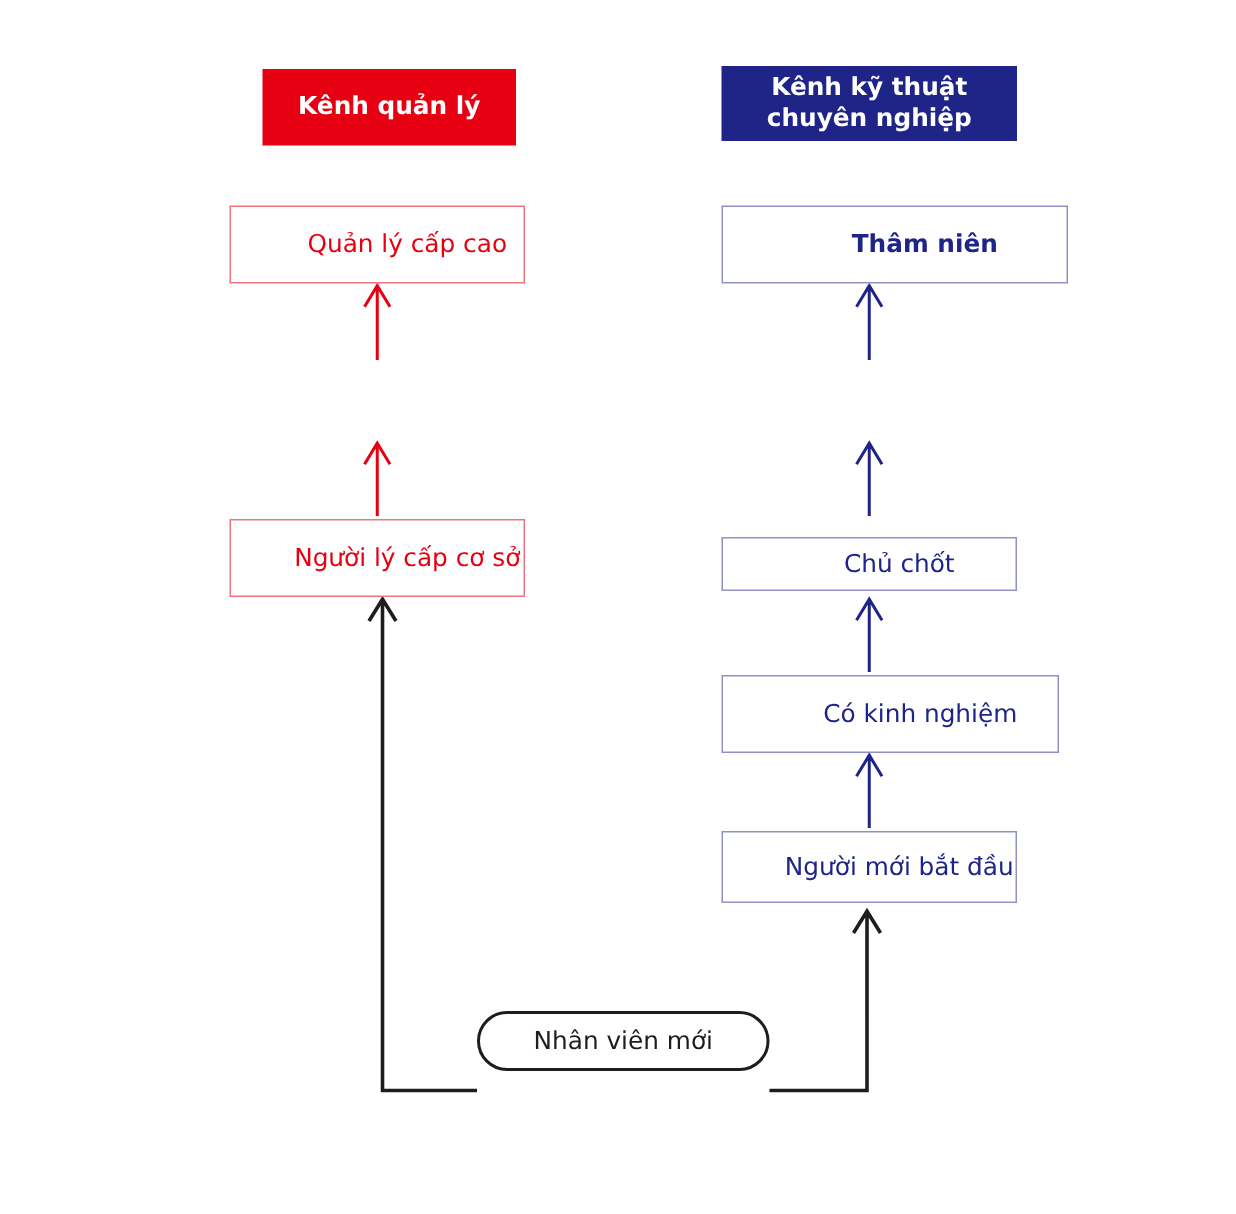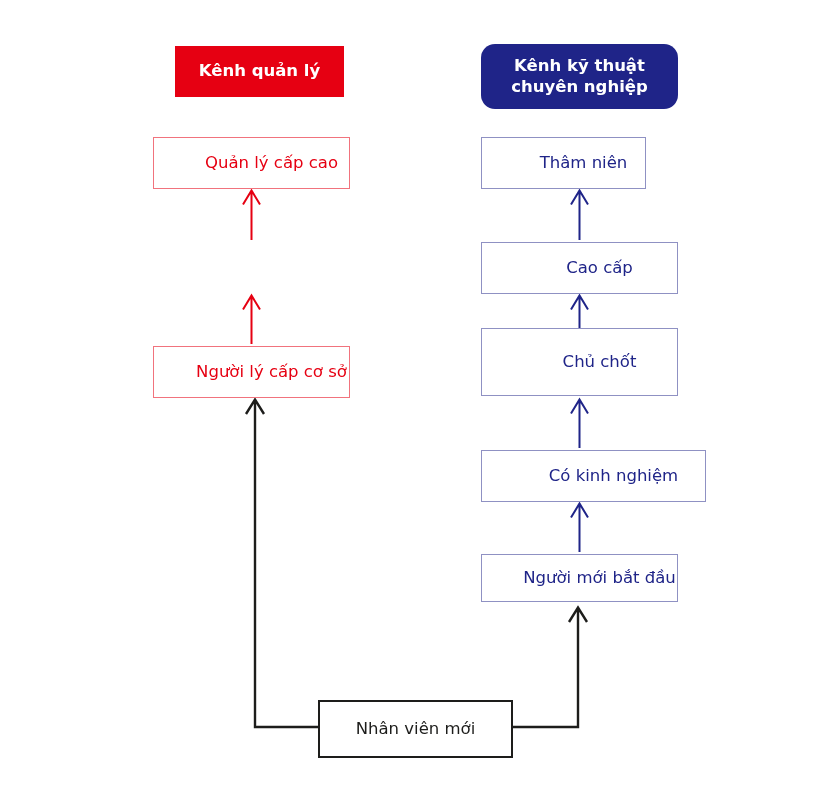--- a/index.html
+++ b/index.html
@@ -80,27 +80,26 @@
     </g>
   </svg>
 
   <div class="box hdr red-fill" style="left:145px;top:46px;width:169px;height:51px;margin-left:30px;">Kênh quản lý</div>
 
   <div class="box lvl red" style="left:153px;top:137px;width:197px;height:52px;">Quản lý cấp cao</div>
 
 
   <div class="box lvl red" style="left:153px;top:346px;width:197px;height:52px;">Người lý cấp cơ sở</div>
 
-  <div class="box hdr navy-fill" style="left:481px;top:44px;width:197px;height:65px;border-radius:14px;">Kênh kỹ thuật chuyên nghiệp</div>
+  <div class="box hdr navy-fill" style="left:481px;top:44px;width:197px;height:50px;">Kênh kỹ thuật chuyên nghiệp</div>
 
-  <div class="box lvl navy" style="left:481px;top:137px;width:165px;height:52px;">Thâm niên</div>
+  <div class="box lvl navy" style="left:481px;top:137px;width:231px;height:52px;font-weight:bold;">Thâm niên</div>
 
-  <div class="box lvl navy" style="left:481px;top:242px;width:197px;height:52px;">Cao cấp</div>
 
-  <div class="box lvl navy" style="left:481px;top:328px;width:197px;height:68px;">Chủ chốt</div>
+  <div class="box lvl navy" style="left:481px;top:358px;width:197px;height:36px;">Chủ chốt</div>
 
   <div class="box lvl navy" style="left:481px;top:450px;width:225px;height:52px;">Có kinh nghiệm</div>
 
   <div class="box lvl navy" style="left:481px;top:554px;width:197px;height:48px;">Người mới bắt đầu</div>
 
-  <div class="box entry" style="left:318px;top:700px;width:195px;height:58px;">Nhân viên mới</div>
+  <div class="box entry" style="left:318px;top:674px;width:195px;height:40px;border-radius:21px;">Nhân viên mới</div>
 
 </div>
 
 </body></html>

